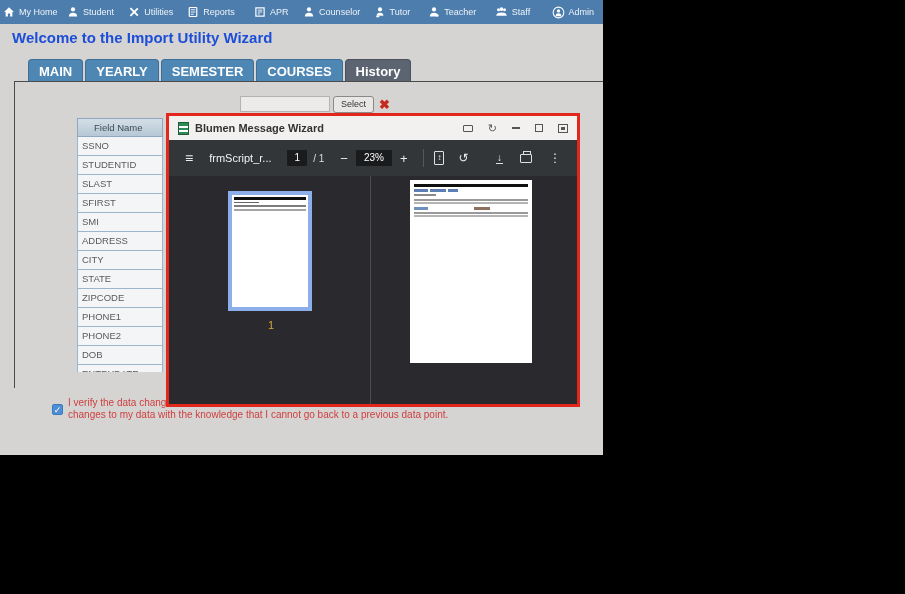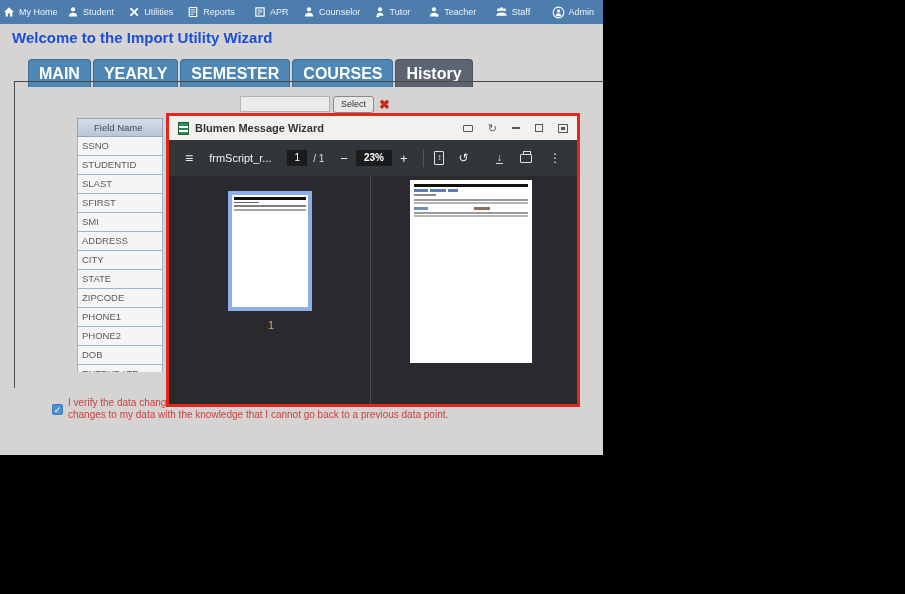--- a/index.html
+++ b/index.html
@@ -10,22 +10,22 @@
   .nav { position:absolute; left:0; top:0; width:603px; height:24px; background:#4d7dad; display:flex; }
   .nav-item { flex:1; display:flex; align-items:center; justify-content:center; gap:4px; color:#eef3f8; font-size:9px; cursor:pointer; white-space:nowrap; }
   .nav-item svg { display:block; }
 
   
   .welcome-title { position:absolute; left:12px; top:29px; font-size:15px; font-weight:bold; color:#1d4ed8; }
   .welcome-sub   { position:absolute; left:12px; top:47px; font-size:10.5px; color:#5c5c5c; }
 
   
   .tabs { position:absolute; left:28px; top:59px; display:flex; gap:2px; }
-  .tab { height:28px; min-width:47px; padding:0 10px; display:flex; align-items:center; justify-content:center;
-         background:#4e86b4; color:#fff; font-size:16px; font-weight:bold; border:1px solid #3d6f99; border-bottom:none;
+  .tab { height:23px; min-width:47px; padding:0 10px; display:flex; align-items:center; justify-content:center;
+         background:#4e86b4; color:#fff; font-size:13px; font-weight:bold; border:1px solid #3d6f99; border-bottom:none;
          border-radius:4px 4px 0 0; cursor:pointer; }
   .tab.active { background:#5b6470; border-color:#4a525c; }
 
   
   .panel-top  { position:absolute; left:14px; top:81px; width:589px; height:1px; background:#4b4b4b; }
   .panel-left { position:absolute; left:14px; top:81px; width:1px; height:307px; background:#4b4b4b; }
 
   .file-prompt { position:absolute; left:0; top:84px; width:590px; text-align:center; font-size:10px; color:#2f2f2f; }
   .file-input  { position:absolute; left:240px; top:96px; width:90px; height:16px; background:#ecebe9; border:1px solid #b3b3b1; font-size:10px; padding:0 3px; }
   .select-btn  { position:absolute; left:333px; top:96px; width:41px; height:17px; background:#e8e7e5; border:1px solid #8a8a88; border-radius:3px; font-size:9px; color:#333; text-align:center; line-height:15px; cursor:pointer; }
@@ -63,21 +63,21 @@
   .wc-close { width:10px; height:9px; border:1px solid #555; display:flex; align-items:center; justify-content:center; }
   .wc-close::after { content:""; width:4px; height:3px; background:#555; }
 
   
   .pdf-toolbar { height:36px; background:#323639; display:flex; align-items:center; padding:0 16px; color:#ececec; }
   .menu-icon { font-size:14px; cursor:pointer; }
   .pdf-filename { font-size:11px; margin-left:16px; color:#f2f2f2; width:78px; overflow:hidden; white-space:nowrap; }
   .page-box { width:20px; height:16px; background:#191b1c; color:#fff; font-size:10px; text-align:center; line-height:16px; border:none; }
   .page-total { font-size:10px; margin:0 10px 0 6px; color:#ddd; }
   .zbtn { font-size:13px; cursor:pointer; padding:0 6px; }
-  .zoom-box { width:36px; height:16px; background:#191b1c; color:#fff; font-size:10px; text-align:center; line-height:16px; margin:0 2px;font-weight:bold; }
+  .zoom-box { width:36px; height:16px; background:#191b1c; color:#fff; font-size:10px; text-align:center; line-height:16px; margin:0 2px; }
   .tb-div { width:1px; height:18px; background:#55585a; margin:0 10px; }
   .fit-icon { width:10px; height:14px; border:1px solid #e0e0e0; border-radius:1px; font-size:8px; line-height:12px; text-align:center; cursor:pointer; }
   .fit-icon::after { content:"↕"; }
   .rot-icon { font-size:12px; cursor:pointer; margin-left:14px; }
   .rot-icon::after { content:"↺"; }
   .tb-spacer { flex:1; }
   .dl-icon { font-size:10px; line-height:9px; border-bottom:1.5px solid #e0e0e0; padding:0 1px 1px; cursor:pointer; }
   .dl-icon::after { content:"↓"; }
   .print-icon { width:12px; height:9px; border:1px solid #e0e0e0; border-radius:1px; position:relative; margin-left:17px; cursor:pointer; }
   .print-icon::before { content:""; position:absolute; left:2px; top:-4px; width:6px; height:3px; border:1px solid #e0e0e0; border-bottom:none; }

